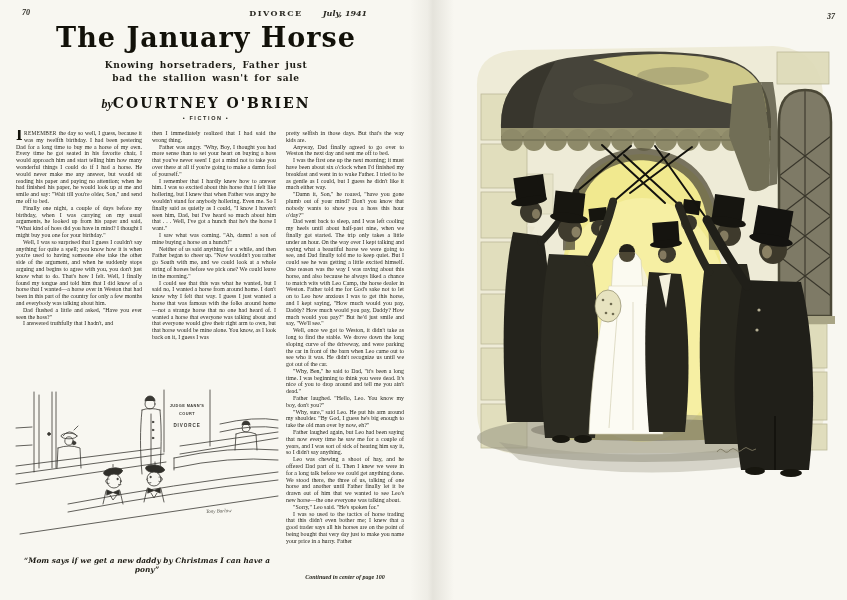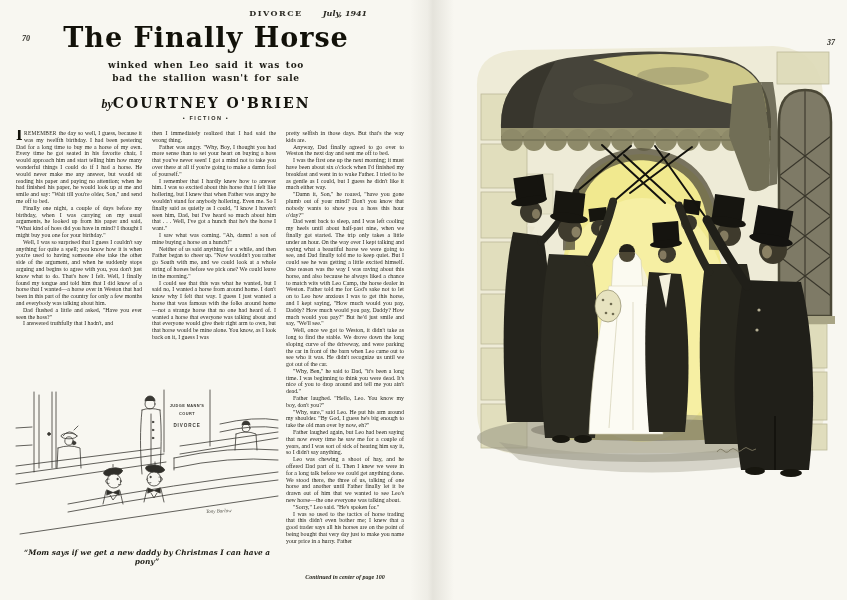--- a/index.html
+++ b/index.html
@@ -5,21 +5,21 @@
   html,body{margin:0;padding:0;}
   body{
     width:847px;height:600px;position:relative;overflow:hidden;
     background:#f8f7f1;
     font-family:"Liberation Serif",serif;
     color:#232219;
     -webkit-font-smoothing:antialiased;
   }
   .abs{position:absolute;}
   
-  .folio{font:italic 700 8px "Liberation Serif",serif;color:#2a2922;margin-top:26px;}
+  .folio{font:italic 700 8px "Liberation Serif",serif;color:#2a2922;}
   .masthead{font:700 8px "DejaVu Serif",serif;letter-spacing:1.5px;color:#2a2922;}
   .issuedate{font:italic 700 8px "DejaVu Serif",serif;color:#2a2922;}
   
   .titleblock{left:25px;top:24px;width:362px;text-align:center;}
   .arttitle{
     font-family:"DejaVu Serif",serif;font-weight:700;font-size:27px;line-height:28px;
     letter-spacing:1px;color:#121109;margin:0;
   }
   .deck{margin-top:7px;font:700 9px/13px "DejaVu Serif",serif;letter-spacing:.7px;word-spacing:2px;color:#1c1b14;}
   .deck span{display:block;}
@@ -37,44 +37,44 @@
   .col1{left:16px;width:126px;height:252px;}
   .col2{left:152px;width:124px;height:252px;}
   .col3{left:286px;width:118px;height:442px;}
   .dropcap{float:left;font:700 14px/11.5px "DejaVu Serif",serif;padding-right:1.5px;color:#14130c;}
   .leadcaps{text-transform:uppercase;font-size:5.4px;letter-spacing:.3px;}
   .continued{left:286px;top:574px;width:118px;text-align:center;
     font:italic 700 6px "Liberation Serif",serif;color:#26251d;}
   
   .cartoon{left:14px;top:388px;width:266px;height:200px;}
   .cartoon svg{display:block;}
-  .caption{margin-top:8px;width:100%;text-align:center;
+  .caption{margin-top:16px;width:100%;text-align:center;
     font:italic 700 7.4px/9px "DejaVu Serif",serif;color:#1d1c15;}
   .signtext{font:600 3.9px "Liberation Sans",sans-serif;fill:#3a3934;letter-spacing:.4px;}
   .signtext.big{font-size:4.6px;letter-spacing:.9px;}
   .scripttext{font:italic 5px "Liberation Serif",serif;fill:#55544c;}
   
   .gutter{left:410px;top:0;width:44px;height:600px;
     background:linear-gradient(90deg,rgba(0,0,0,0) 0%,rgba(110,105,88,.07) 40%,rgba(110,105,88,.14) 52%,rgba(0,0,0,0) 100%);}
   
   .illustration{left:443px;top:24px;width:402px;height:462px;}
 </style>
 </head>
 <body>
 
 <div class="abs" style="left:0;top:0;width:430px;height:600px;">
 
   <div class="abs folio" style="left:22px;top:8px;">70</div>
   <div class="abs masthead" style="left:234px;top:8px;width:84px;text-align:center;">DIVORCE</div>
   <div class="abs issuedate" style="left:302px;top:8px;width:86px;text-align:center;">July, 1941</div>
 
   <div class="abs titleblock">
-    <h1 class="arttitle">The Finally Horse</h1>
+    <h1 class="arttitle">The January Horse</h1>
     <div class="deck">
-      <span>winked when Leo said it was too</span>
+      <span>Knowing horsetraders, Father just</span>
       <span>bad the stallion wasn't for sale</span>
     </div>
     <div class="byline">
       <span class="by">by</span><span class="author">COURTNEY O'BRIEN</span>
     </div>
     <div class="fictiontag">• FICTION •</div>
   </div>
 
   <div class="col col1">
       <p><span class="dropcap">I</span><span class="leadcaps">remember </span>the day so well, I guess, because it was my twelfth birthday. I had been pestering Dad for a long time to buy me a horse of my own. Every time he got seated in his favorite chair, I would approach him and start telling him how many wonderful things I could do if I had a horse. He would never make me any answer, but would sit reading his paper and paying no attention; when he had finished his paper, he would look up at me and smile and say: "Wait till you're older, Son," and send me off to bed.</p>

